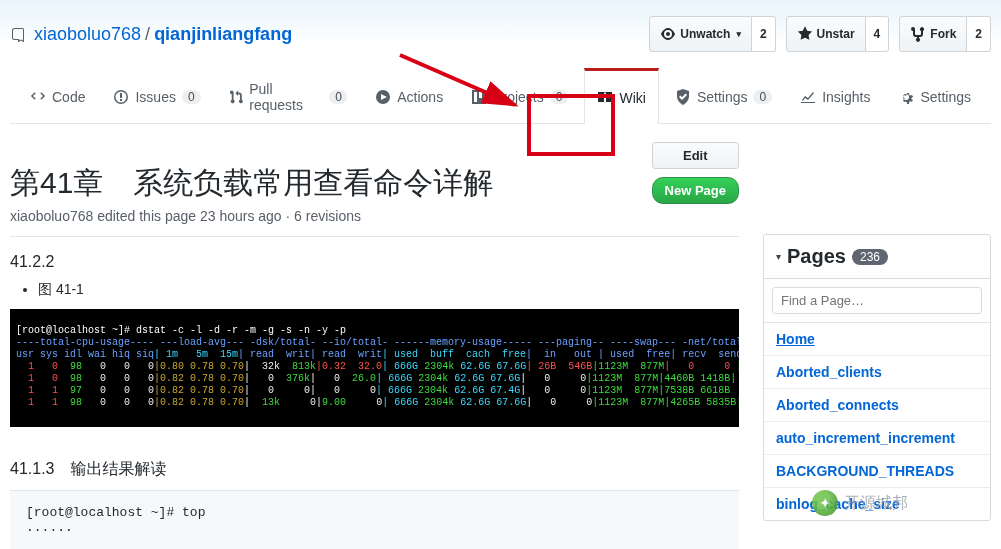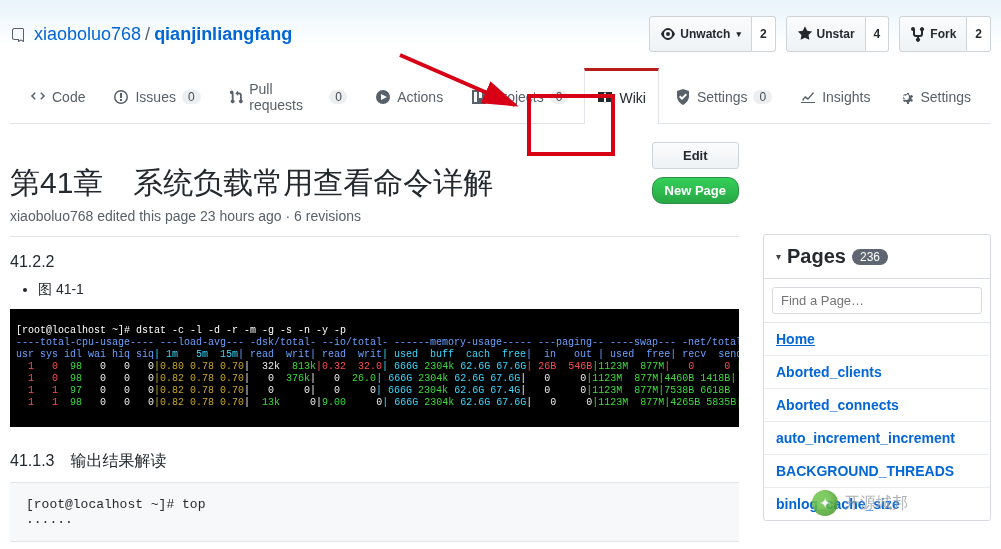--- a/index.html
+++ b/index.html
@@ -336,21 +336,21 @@
     <div class="term">
 <span class="prompt">[root@localhost ~]# dstat -c -l -d -r -m -g -s -n -y -p</span>
 <span class="tb">----total-cpu-usage---- ---load-avg--- -dsk/total- --io/total- ------memory-usage----- ---paging-- ----swap--- -net/total- ---system-- ---procs---</span>
 <span class="tb">usr sys idl wai hiq siq</span><span class="tc">| 1m   5m  15m</span><span class="tb">| read  writ| read  writ</span><span class="tc">| used  buff  cach  free</span><span class="tb">|  in   out | used  free| recv  send|</span>
 <span class="tr">  1   0</span><span class="tg">  98</span><span class="tw">   0   0   0</span><span class="ty">|0.80 0.78 0.70</span><span class="tw">|  32k  </span><span class="tg">813k</span><span class="tr">|0.32  32.0</span><span class="tc">| 666G</span><span class="tg"> 2304k</span><span class="tc"> 62.6G 67.6G</span><span class="tr">| 26B  546B</span><span class="tg">|1123M  877M</span><span class="tr">|   0     0 </span><span class="tg">| 4173  9628</span>
 <span class="tr">  1   0</span><span class="tg">  98</span><span class="tw">   0   0   0</span><span class="ty">|0.82 0.78 0.70</span><span class="tw">|   0  </span><span class="tg">376k</span><span class="tw">|   0  </span><span class="tg">26.0</span><span class="tc">| 666G</span><span class="tg"> 2304k</span><span class="tc"> 62.6G 67.6G</span><span class="tw">|   0     0</span><span class="tg">|1123M  877M</span><span class="tg">|4460B 1418B</span><span class="tg">| 6701   </span>
 <span class="tr">  1   1</span><span class="tg">  97</span><span class="tw">   0   0   0</span><span class="ty">|0.82 0.78 0.70</span><span class="tw">|   0     0|   0     0</span><span class="tc">| 666G</span><span class="tg"> 2304k</span><span class="tc"> 62.6G 67.4G</span><span class="tw">|   0     0</span><span class="tg">|1123M  877M</span><span class="tg">|7538B 6618B</span><span class="tr">     0 </span>
 <span class="tr">  1   1</span><span class="tg">  98</span><span class="tw">   0   0   0</span><span class="ty">|0.82 0.78 0.70</span><span class="tw">|  </span><span class="tg">13k</span><span class="tw">     0|</span><span class="tg">9.00</span><span class="tw">     0</span><span class="tc">| 666G</span><span class="tg"> 2304k</span><span class="tc"> 62.6G 67.6G</span><span class="tw">|   0     0</span><span class="tg">|1123M  877M</span><span class="tg">|4265B 5835B</span><span class="tg">| 6478   </span>
     </div>
 
-    <div class="sec" style="margin-top:24px;">41.1.3　输出结果解读</div>
+    <div class="sec" style="margin-top:32px;">41.1.3　输出结果解读</div>
 
     <div class="codebox"><span>[root@localhost ~]# top</span>
 <span>......</span></div>
   </div>
 
   <div class="side">
     <div class="side-head">
       <span class="tri">▾</span>
       <b>Pages</b>
       <span class="pc">236</span>

